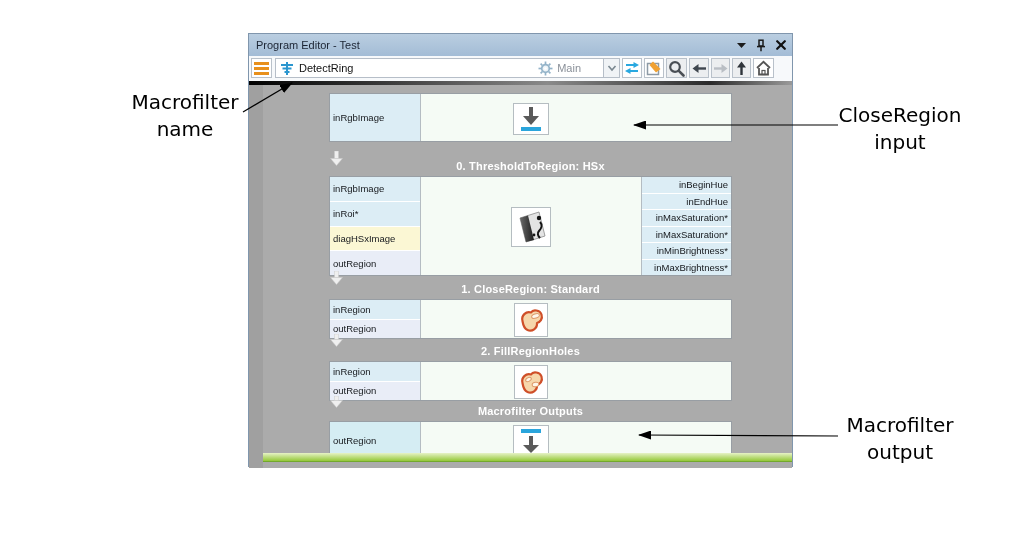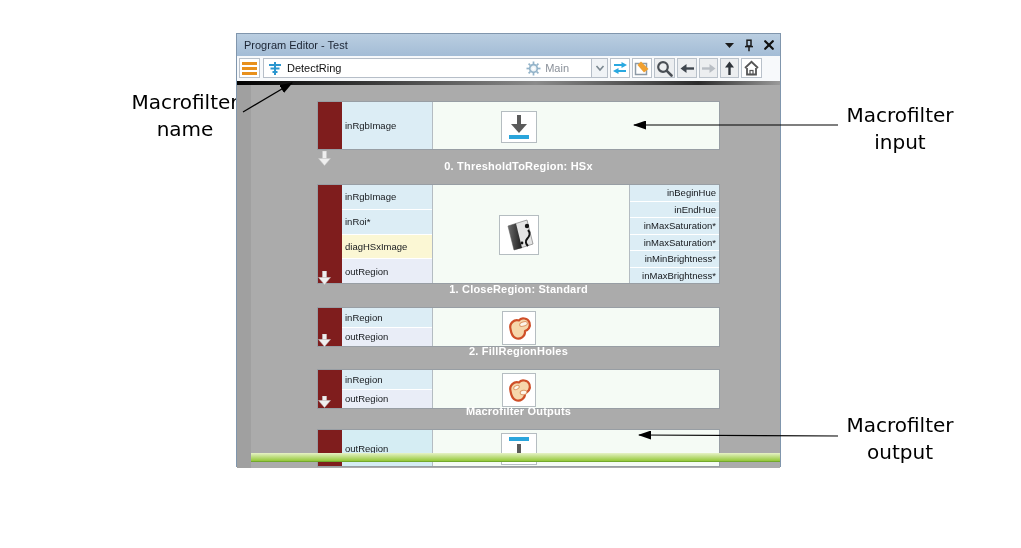--- a/index.html
+++ b/index.html
@@ -6,21 +6,21 @@
   body{width:1021px;height:548px;background:#ffffff;position:relative;overflow:hidden;
        font-family:"Liberation Sans",sans-serif;}
 
   
   .callout{position:absolute;font-family:"DejaVu Sans",sans-serif;font-size:20px;
            line-height:27px;color:#000;text-align:center;width:164px;}
   #annot-overlay{position:absolute;left:0;top:0;width:1021px;height:548px;
                  pointer-events:none;z-index:50;}
 
   
-  .win{position:absolute;left:236px;top:33px;width:545px;height:434px;
+  .win{position:absolute;left:248px;top:33px;width:545px;height:434px;
        border:1px solid #8096ad;box-sizing:border-box;background:#ababab;}
   .titlebar{height:22px;background:linear-gradient(#bacee1,#a3bcd6);display:flex;
             align-items:center;position:relative;}
   .title-text{font-size:11px;color:#1b2433;padding-left:7px;}
   .tb-ico{position:absolute;top:0;height:22px;width:16px;display:flex;align-items:center;
           justify-content:center;cursor:default;}
 
   .toolbar{height:25px;background:#f7f9fb;position:relative;}
   .tbtn{position:absolute;top:2px;height:20px;box-sizing:border-box;border:1px solid #b9c1ca;
         background:#fff;display:flex;align-items:center;justify-content:center;}
@@ -34,22 +34,22 @@
             display:flex;align-items:center;justify-content:center;}
 
   .blackbar{height:4px;background:linear-gradient(90deg,#000 0%,#3a3a3a 25%,#8a8a8a 55%,#2a2a2a 85%,#9a9a9a 100%);}
 
   .content{position:relative;background:#ababab;height:383px;overflow:hidden;}
   .left-strip{position:absolute;left:0;top:0;width:14px;height:383px;background:#a0a0a0;}
 
   .blk{position:absolute;left:80px;width:403px;}
   .blk-h{height:13px;font-weight:bold;font-size:11px;line-height:13px;color:#ffffff;
          text-align:center;letter-spacing:.2px;}
-  .blk-b{position:relative;display:flex;background:#7f1d1d;border:1px solid #989ea4;
-         box-sizing:content-box;margin-top:11px;padding-left:24px;}
+  .blk-b{position:relative;display:flex;background:#701a75;border:1px solid #989ea4;
+         box-sizing:content-box;margin-top:3px;}
   .pcol{width:90px;display:flex;flex-direction:column;gap:1px;background:#fff;
         border-right:1px solid #b4bcc2;}
   .rcol{width:89px;display:flex;flex-direction:column;gap:1px;background:#fff;
         border-left:1px solid #b4bcc2;text-align:right;}
   .port{flex:1;display:flex;align-items:center;font-size:9.5px;color:#15181c;
         padding-left:3px;cursor:default;}
   .port.r{justify-content:flex-end;padding-left:0;padding-right:3px;}
   .c-in{background:#dcedf5;}
   .c-diag{background:#fbf7d4;}
   .c-out{background:#e9edf7;}
@@ -59,21 +59,21 @@
             border:1px solid #b5bdc1;display:flex;align-items:center;justify-content:center;}
 
   .flow-arrow{position:absolute;left:81px;}
   .greenbar{position:absolute;left:14px;right:0;top:368px;height:8px;
             background:linear-gradient(#e6f2c6,#94c838);border-bottom:1px solid #72a82c;}
 </style>
 </head>
 <body>
 
 <div class="callout" style="left:103px;top:89px;">Macrofilter name</div>
-<div class="callout" style="left:818px;top:102px;">Macrofilter input</div>
+<div class="callout" style="left:818px;top:102px;">CloseRegion input</div>
 <div class="callout" style="left:818px;top:412px;">Macrofilter output</div>
 
 <div class="win">
 
   <div class="titlebar">
     <span class="title-text">Program Editor - Test</span>
     <span class="tb-ico" style="left:484px;">
       <svg width="9" height="5">
         <polygon points="0,0 9,0 4.5,5" fill="#1c1c1c"></polygon>
         </svg>

